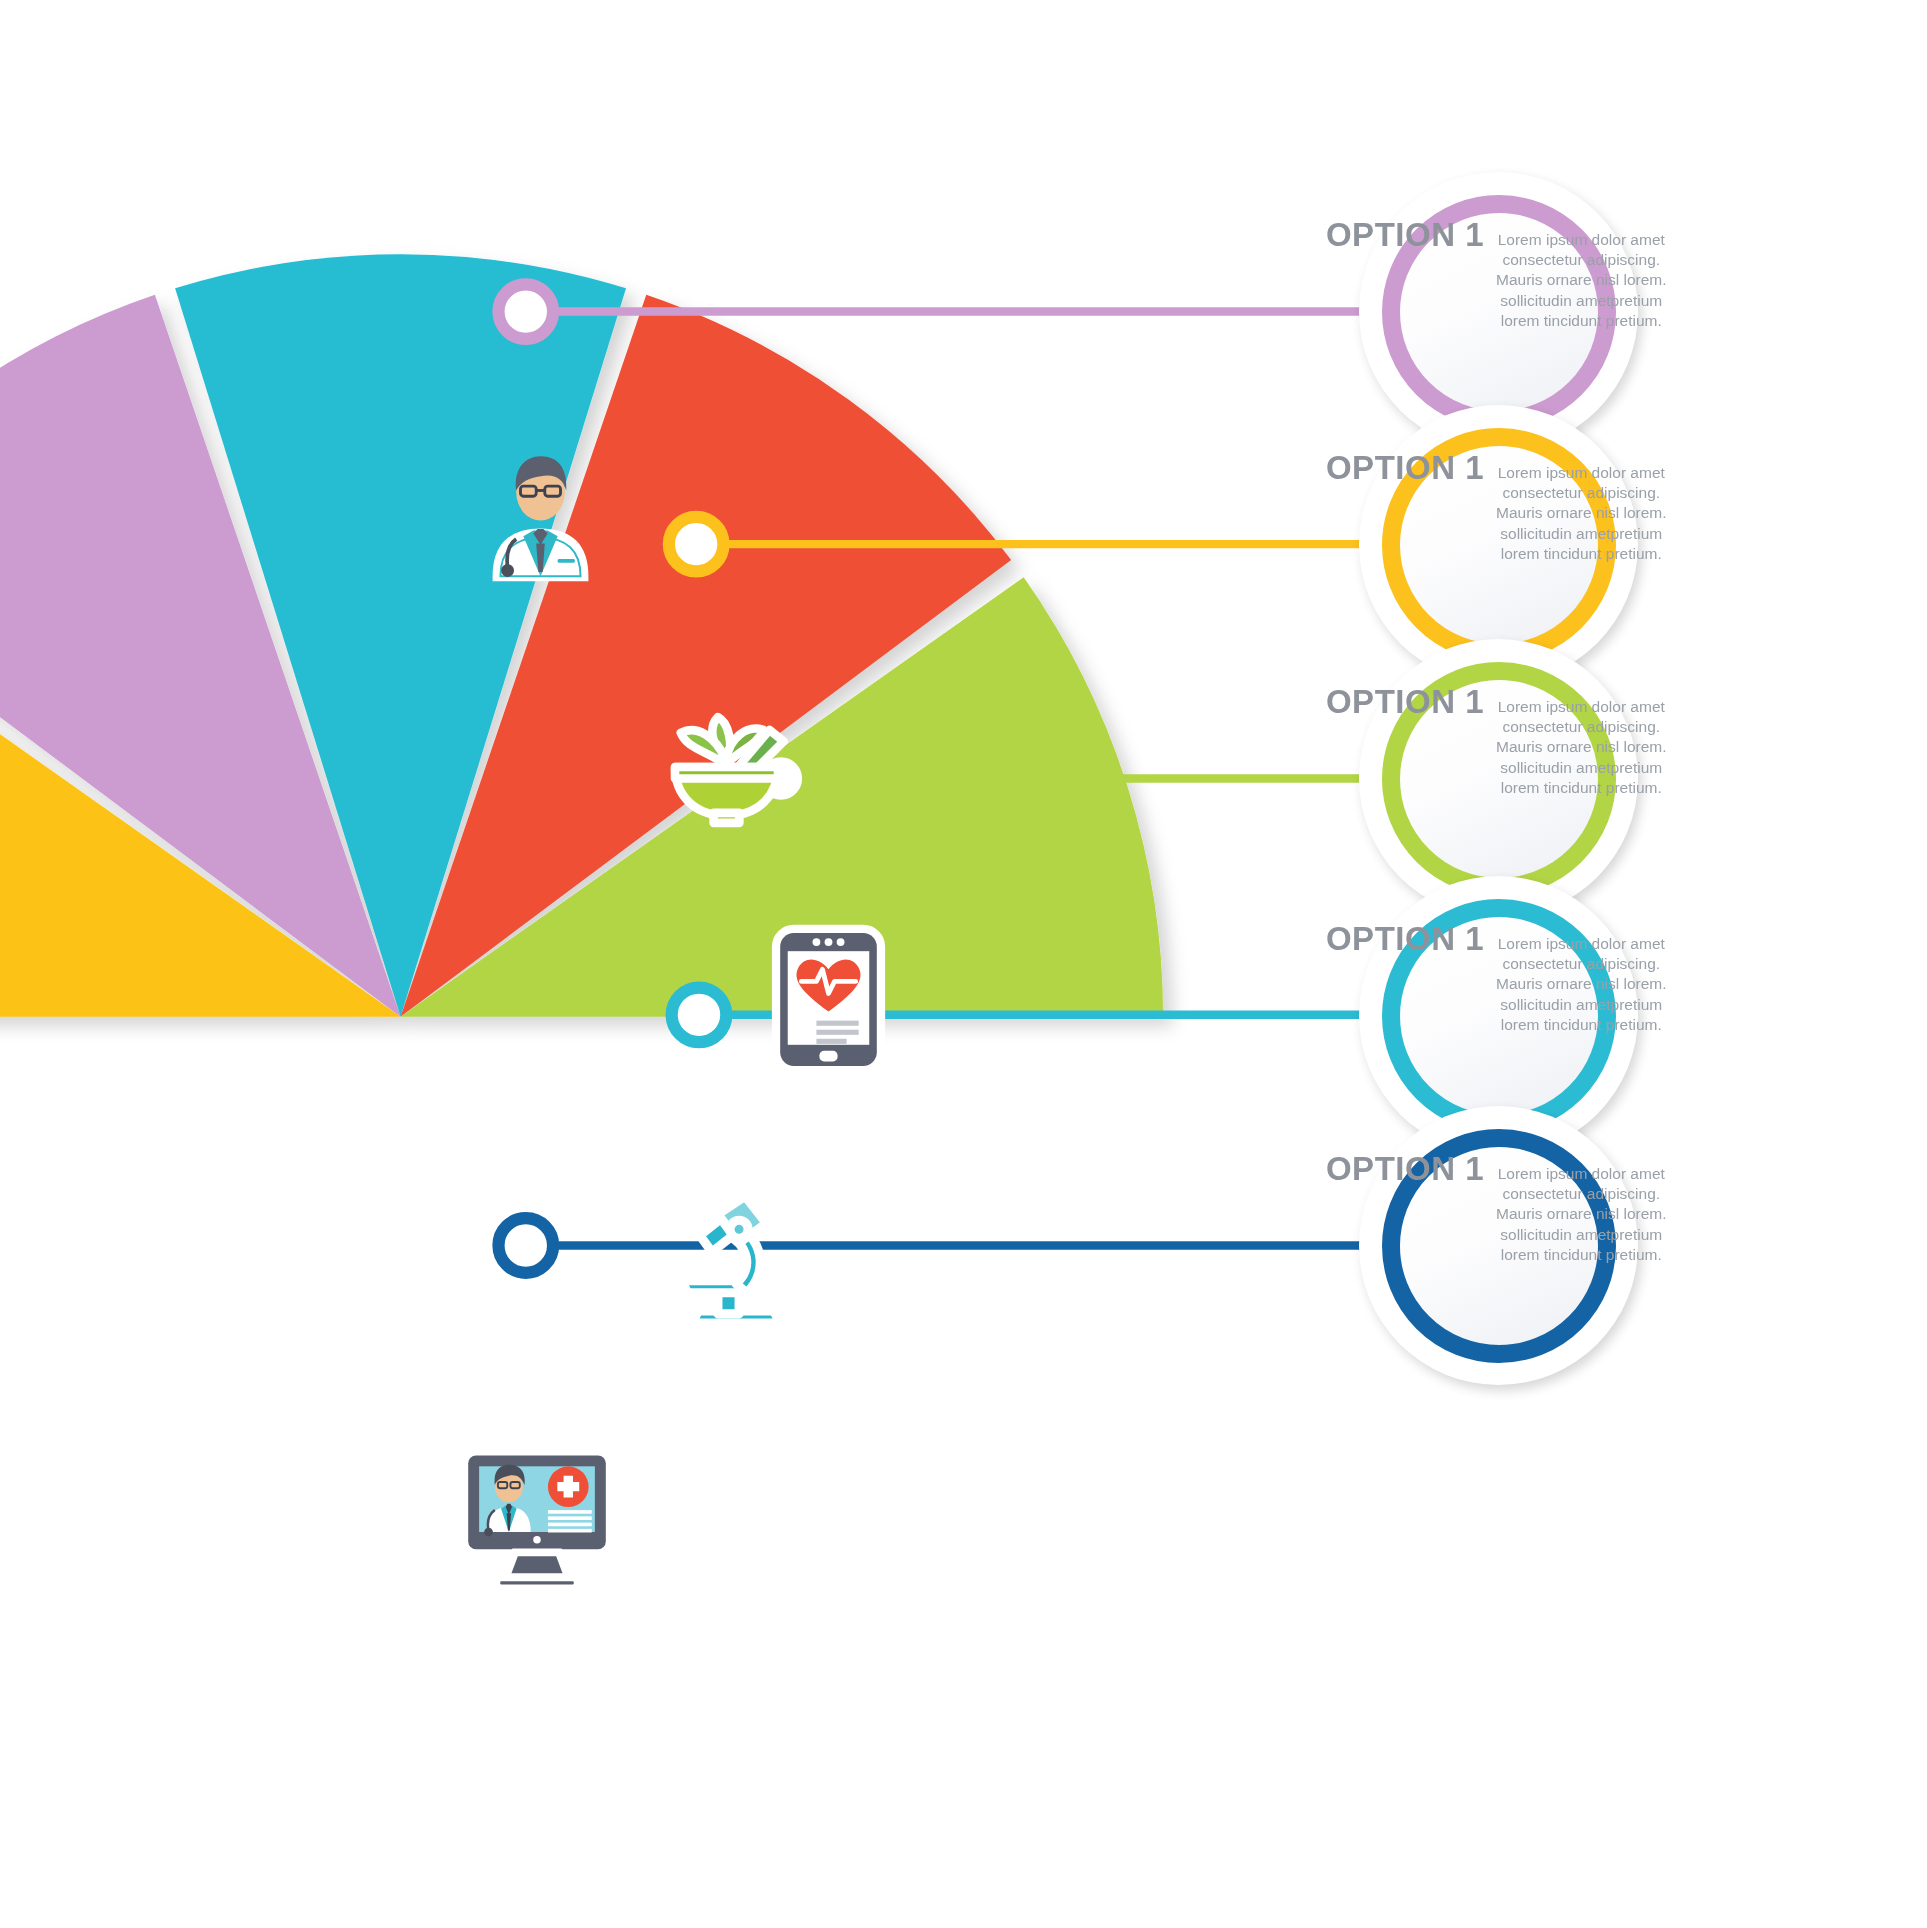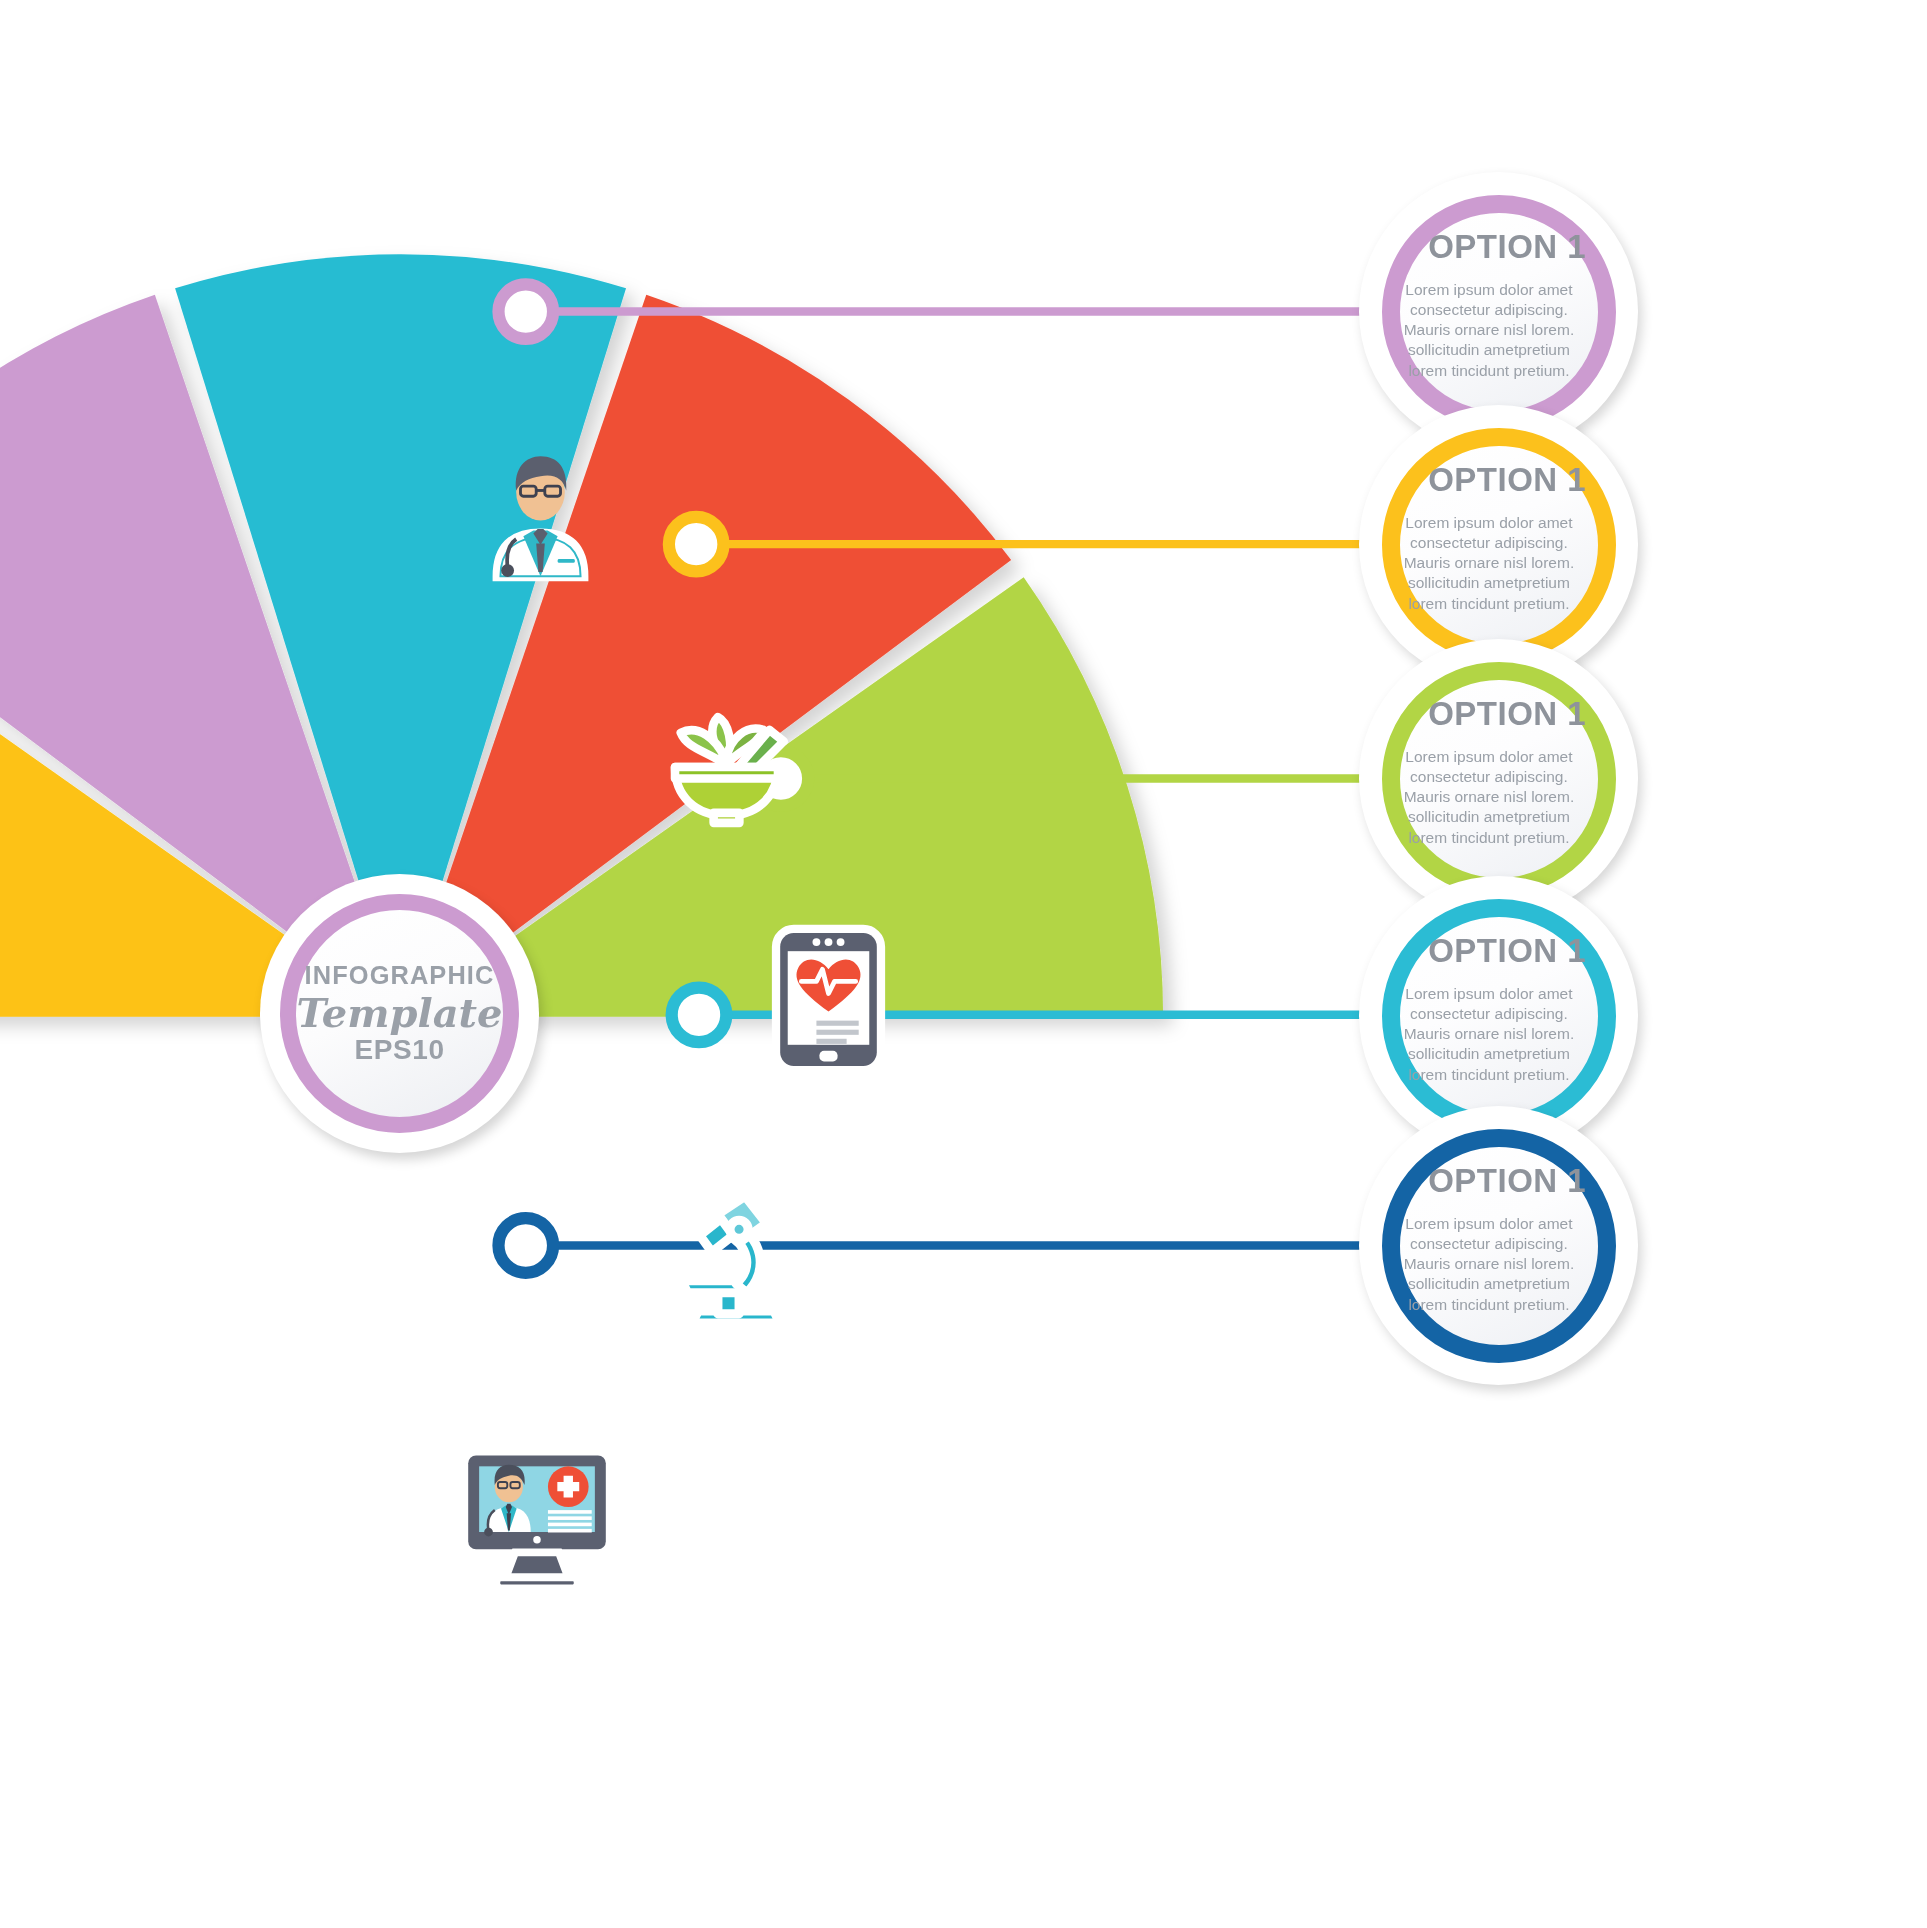--- a/index.html
+++ b/index.html
@@ -20,22 +20,22 @@
     border-radius:50%;
     background:#ffffff;
     box-shadow:3.8px 5.6px 11.3px rgba(0,0,0,0.16);
     display:flex;align-items:center;justify-content:center;
   }
   .opt-ring{
     width:234px;height:234px;border-radius:50%;
     border:18px solid #cc9bd0;
     box-sizing:border-box;
     background:linear-gradient(155deg,#ffffff 0%,#fdfdfe 42%,#eef0f4 100%);
-    display:flex;flex-direction:column;
-    align-items:flex-end;justify-content:center;
+    display:flex;
+    align-items:flex-start;justify-content:center;
     padding:5.6px 11.3px;box-sizing:border-box;
   }
   .opt-title{
     font-size:33px;font-weight:bold;color:#8e939b;
     letter-spacing:0.5px;line-height:1;
     margin:0 0 4.7px 7.5px;white-space:nowrap;
   }
   .opt-body{
     font-size:15.5px;color:#9aa0a8;line-height:1.30;
     text-align:center;margin:12px;
@@ -195,27 +195,20 @@
       <path d="M30.6,43 L33.4,43 L32.6,54 L31.4,54 Z" fill="#3e4150"></path>
       <path d="M23,41 C19,44 18,49 19,54" fill="none" stroke="#4b4f5c" stroke-width="1.6"></path>
       <circle cx="19" cy="55" r="2.8" fill="#4b4f5c"></circle>
       <rect x="57" y="41" width="28" height="2.3" fill="#ffffff"></rect>
       <rect x="57" y="45" width="28" height="2.3" fill="#ffffff"></rect>
       <rect x="57" y="49" width="28" height="2.3" fill="#ffffff"></rect>
       <rect x="57" y="53" width="28" height="2.3" fill="#ffffff"></rect>
     </g>
   </svg>
 
-  <div id="center-badge">
-    <div id="center-ring">
-      <div id="badge-line1">INFOGRAPHIC</div>
-      <div id="badge-line2">Template</div>
-      <div id="badge-line3">EPS10</div>
-    </div>
-  </div>
 
   <div class="opt-card" style="left:1359px;top:172px;">
     <div class="opt-ring" style="border-color:#cc9bd0;">
       <div class="opt-title">OPTION 1</div>
       <div class="opt-body">
         <span>Lorem ipsum dolor amet</span>
         <span>consectetur adipiscing.</span>
         <span>Mauris ornare nisl lorem.</span>
         <span> sollicitudin ametpretium</span>
         <span>lorem tincidunt pretium.</span>

